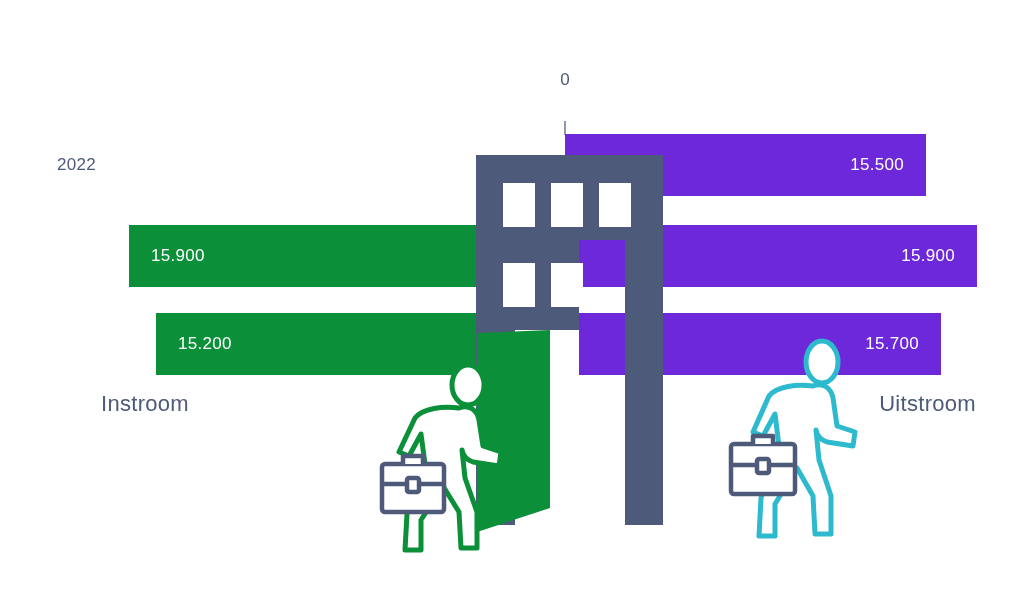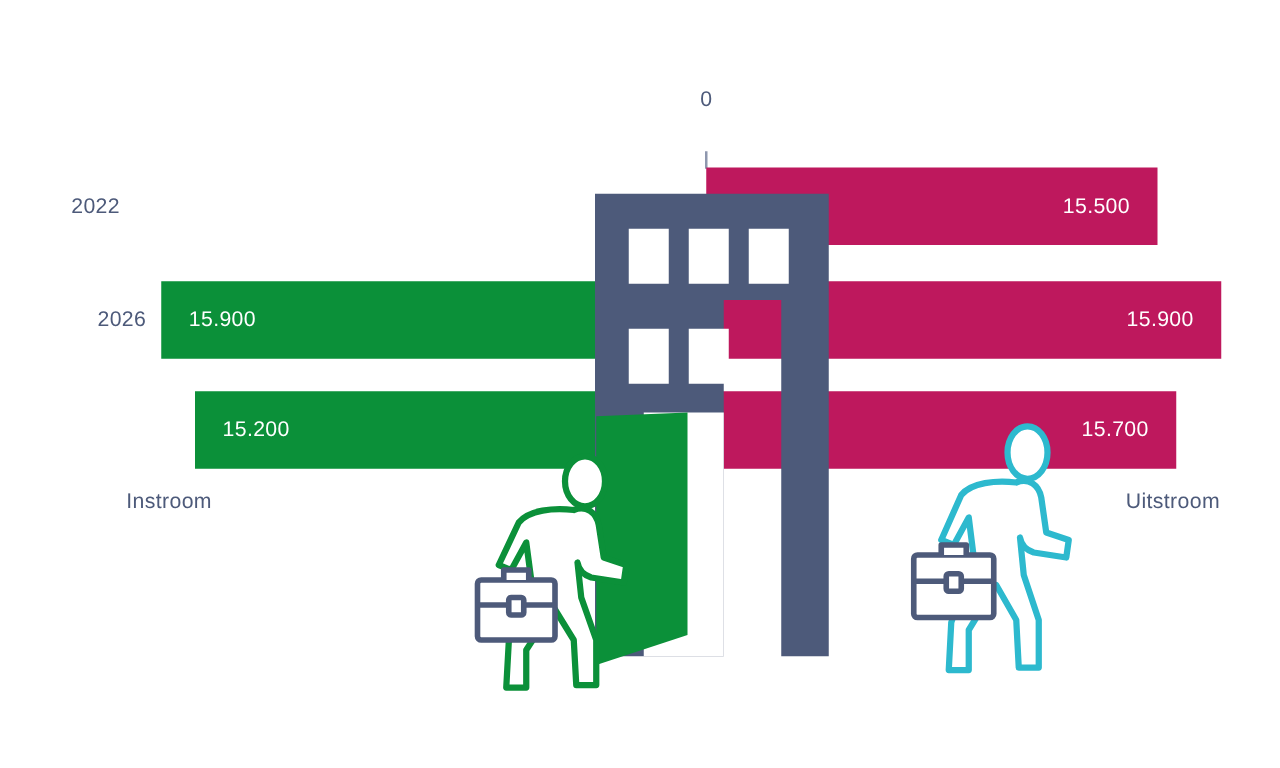--- a/index.html
+++ b/index.html
@@ -39,21 +39,21 @@
 
   
   .row { position: absolute; left: 0; width: 1024px; height: 62px; }
   .bar {
     position: absolute;
     top: 0;
     height: 62px;
     box-sizing: border-box;
   }
   .bar.left  { background: #0b9039; }
-  .bar.right { background: #be185d; }
+  .bar.right { background: #6d28d9; }
 
   .bar-value {
     position: absolute;
     top: 0;
     height: 62px;
     line-height: 62px;
     color: #ffffff;
     font-size: 17px;
     letter-spacing: .3px;
     white-space: nowrap;
@@ -71,21 +71,21 @@
     color: #4d5a7a;
     font-size: 17px;
     letter-spacing: .3px;
   }
 
   
   .side-caption {
     position: absolute;
     top: 391px;
     color: #4d5a7a;
-    font-size: 17px;
+    font-size: 22px;
     letter-spacing: .3px;
     white-space: nowrap;
   }
   #caption-left  { left: 101px; }
   #caption-right { right: 48px; margin-left: 12px; }
 
   
   .art { position: absolute; }
   #building-art  { left: 455px; top: 140px;  width: 225px; height: 400px; }
   #walker-green  { left: 373px; top: 360px;  width: 150px; height: 200px; }
@@ -106,21 +106,20 @@
         </div>
         <div class="year-label" style="left: 36px;">2022</div>
       </div>
       <div class="row" style="top: 225px;">
         <div class="bar left" style="left: 129px; width: 436px;">
           <span class="bar-value left">15.900</span>
         </div>
         <div class="bar right" style="left: 565px; width: 412px;">
           <span class="bar-value right">15.900</span>
         </div>
-        <div class="year-label" style="left: 57px;">2026</div>
       </div>
       <div class="row" style="top: 313px;">
         <div class="bar left" style="left: 156px; width: 409px;">
           <span class="bar-value left">15.200</span>
         </div>
         <div class="bar right" style="left: 554px; width: 387px;">
           <span class="bar-value right">15.700</span>
         </div>
       </div>
     </div>

